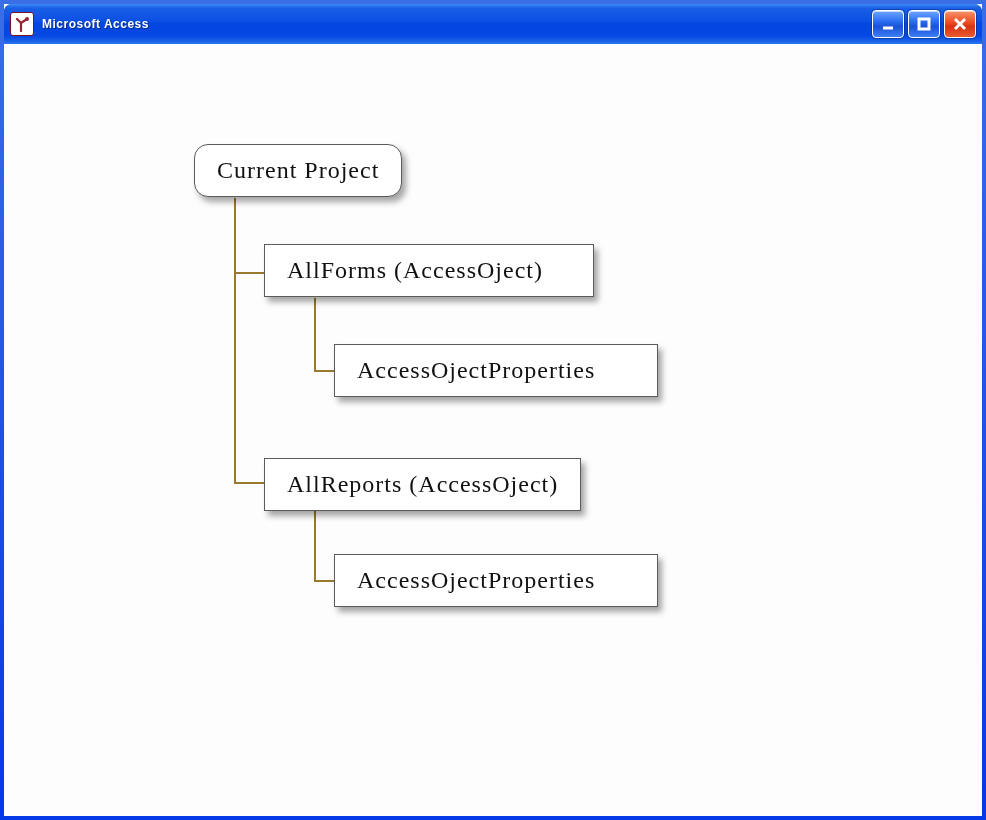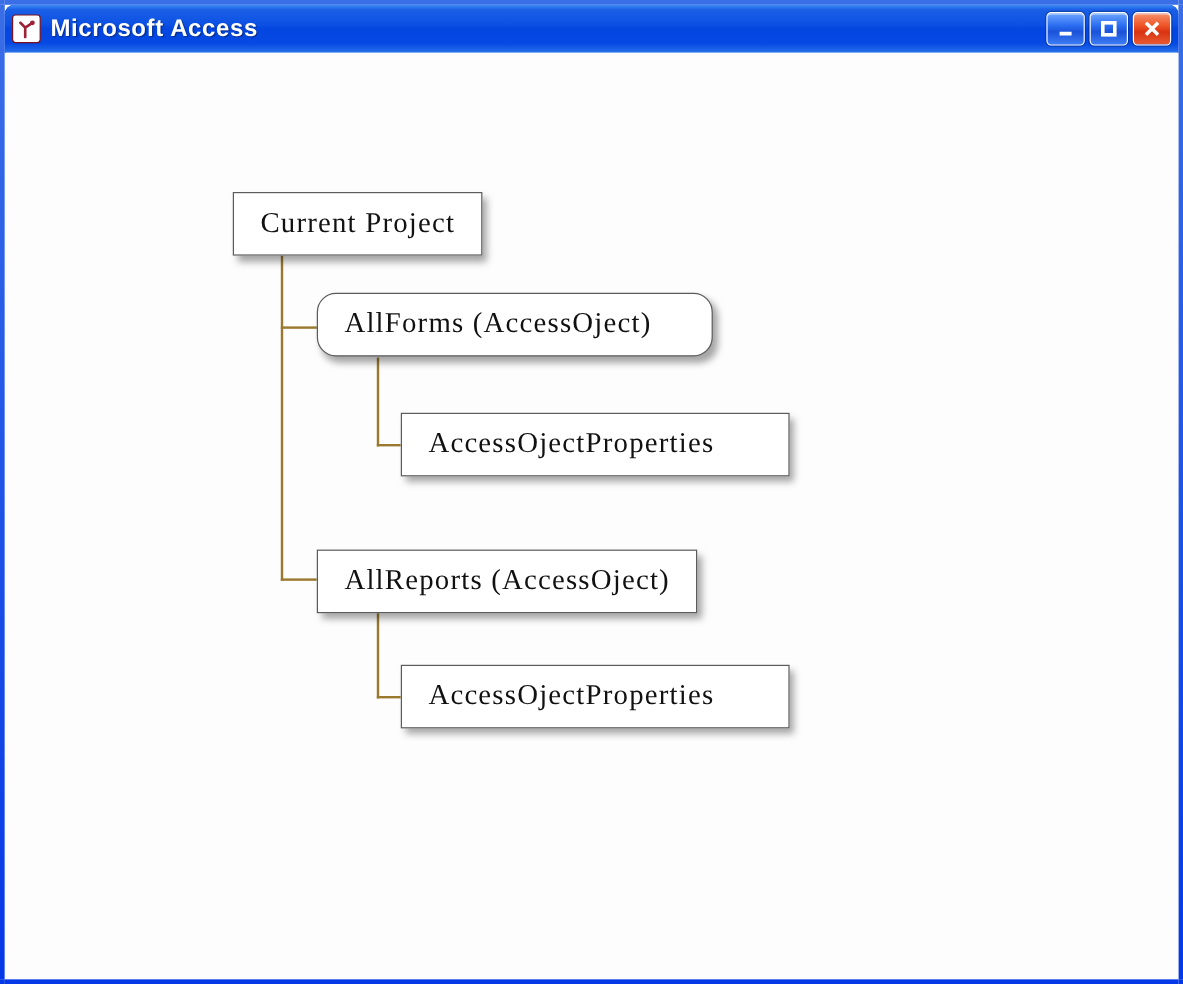--- a/index.html
+++ b/index.html
@@ -31,21 +31,21 @@
     flex: 0 0 40px;
     background: linear-gradient(to bottom,
       #3f8cf3 0%, #1a5fe6 10%, #0d51e4 40%, #0346e0 50%,
       #0548e3 80%, #1e66e7 95%, #3178ea 100%);
     display: flex;
     align-items: center;
     padding: 0 6px 0 6px;
     color: #ffffff;
     font-family: "Trebuchet MS", "Tahoma", sans-serif;
     font-weight: bold;
-    font-size: 20px;
+    font-size: 12px;
     text-shadow: 1px 1px 1px rgba(0,0,0,.4);
     border-top-left-radius: 8px;
     border-top-right-radius: 8px;
   }
 
   .title-icon {
     width: 24px; height: 24px;
     background: #ffffff;
     border: 1px solid #7a1121;
     border-radius: 3px;
@@ -95,22 +95,22 @@
     padding: 12px 22px;
     font-family: Georgia, "Times New Roman", serif;
     font-size: 24px;
     letter-spacing: 1px;
     color: #111;
     box-shadow: 4px 5px 6px rgba(0,0,0,.35);
     white-space: nowrap;
   }
 
   
-  .n-root { left: 0;   top: 16px; }
-  .n-forms { left: 70px;  top: 100px; padding-right: 50px; border-radius: 16px; }
+  .n-root { left: 0;   top: 0; border-radius: 14px; }
+  .n-forms { left: 70px;  top: 100px; padding-right: 50px; }
   .n-forms-prop { left: 140px; top: 200px; padding-right: 62px;}
   .n-reports { left: 70px;  top: 314px; }
   .n-reports-prop { left: 140px; top: 410px; padding-right: 62px;}
 
   
   .conn {
     position: absolute;
     background: #9a782e;
   }
   .v1 { left: 40px; top: 54px;  width: 2px; height: 286px; } 

